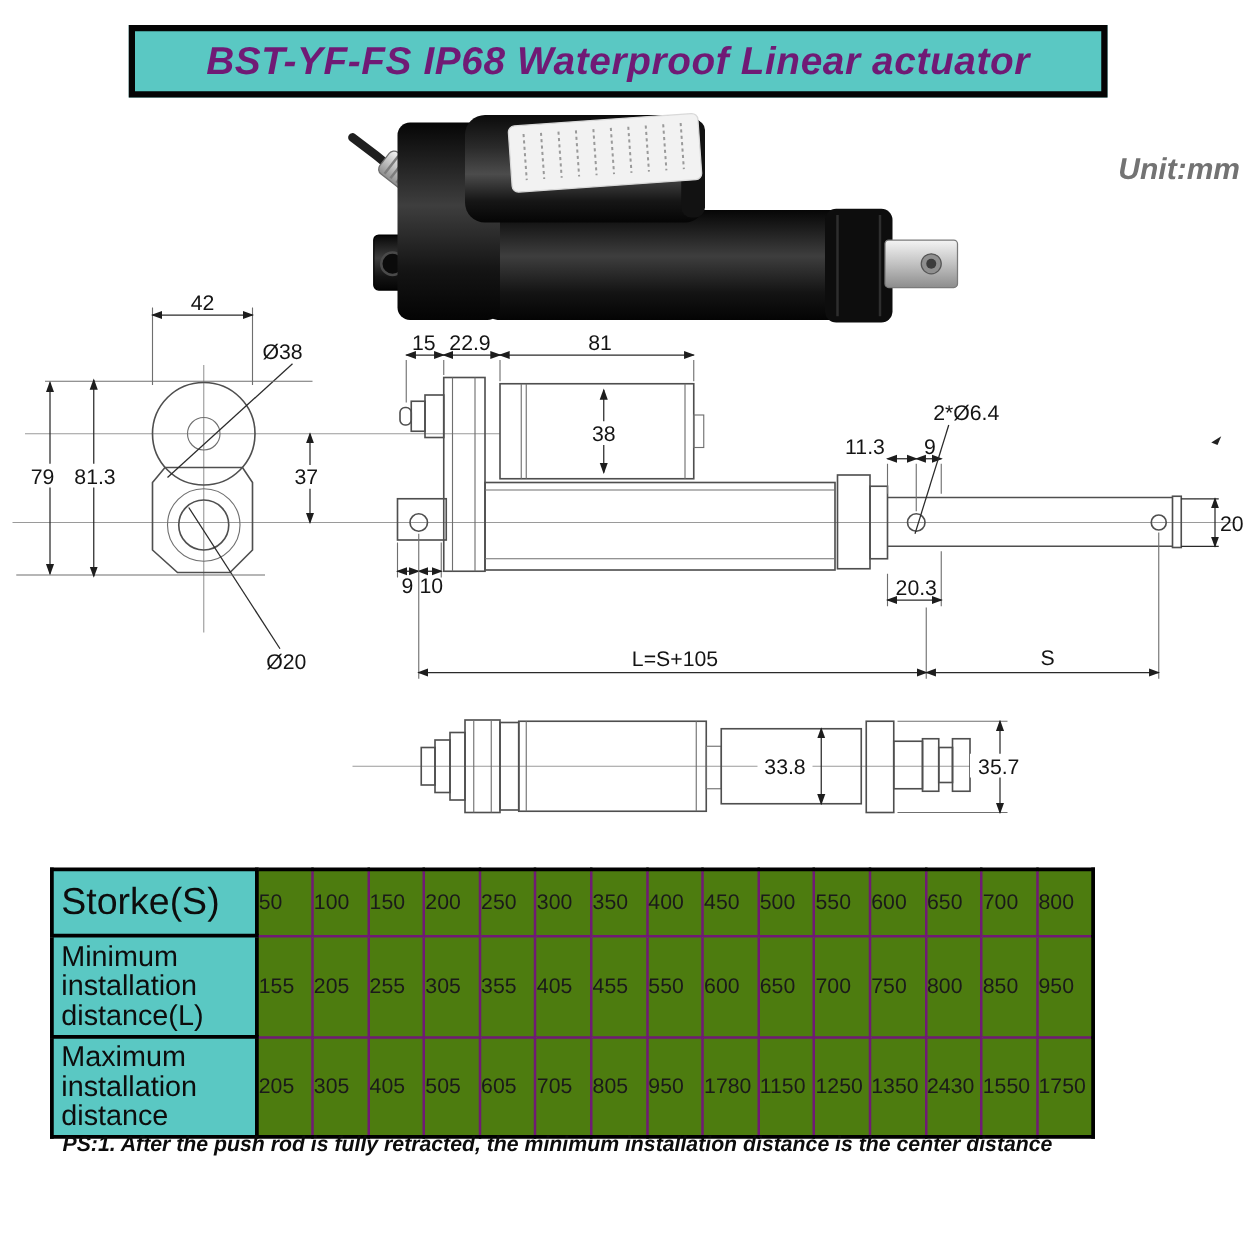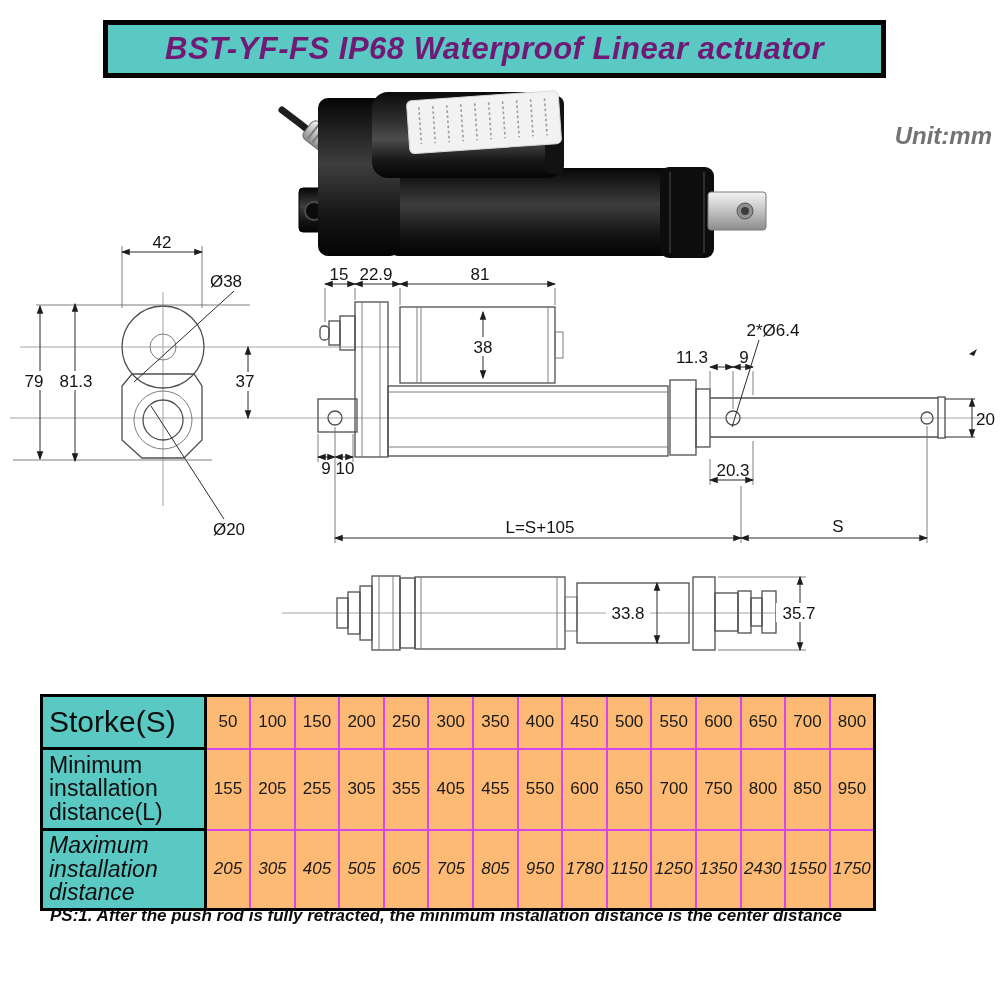--- a/index.html
+++ b/index.html
@@ -16,25 +16,25 @@
   .ol{fill:none;stroke:#4f4f4f;stroke-width:1.3;}
   .tl{fill:none;stroke:#6f6f6f;stroke-width:0.9;}
   .cl{fill:none;stroke:#9a9a9a;stroke-width:0.9;}
   .dl{fill:none;stroke:#2a2a2a;stroke-width:1;}
   .dt{font-family:"Liberation Sans",sans-serif;font-size:17px;fill:#141414;}
   .wb{fill:#ffffff;}
   table.spec{position:absolute;left:40px;top:678px;width:836px;z-index:2;
         border-collapse:collapse;table-layout:fixed;border:3px solid #000;margin-top:16px;}
   table.spec th{background:#5AC8C3;border:3px solid #000;font-weight:400;
         text-align:left;padding:0 0 0 6px;color:#0d0d0d;}
-  table.spec td{border:2px solid #d946ef;text-align:center;font-size:17px;color:#1a1a1a;
-        padding:0;background:#fdba74;}
+  table.spec td{border:2px solid #701a75;font-size:17px;color:#1a1a1a;
+        padding:0;background:#4d7c0f;}
   table.spec tr:nth-child(1){height:53px;}
   table.spec tr:nth-child(2){height:81px;}
-  table.spec tr:nth-child(3){height:80px;font-style:italic;}
+  table.spec tr:nth-child(3){height:80px;}
   table.spec tr:nth-child(1) th div{font-size:30px;line-height:1.05;}
   table.spec tr:nth-child(2) th div,
   table.spec tr:nth-child(3) th div{font-size:23px;line-height:1.02;}
   .notes{position:absolute;left:50px;top:906px;width:920px;z-index:2;
         font-style:italic;font-weight:bold;font-size:17px;line-height:1.19;color:#0c0c0c;}
 </style>
 </head>
 <body>
 
 <div class="page">

